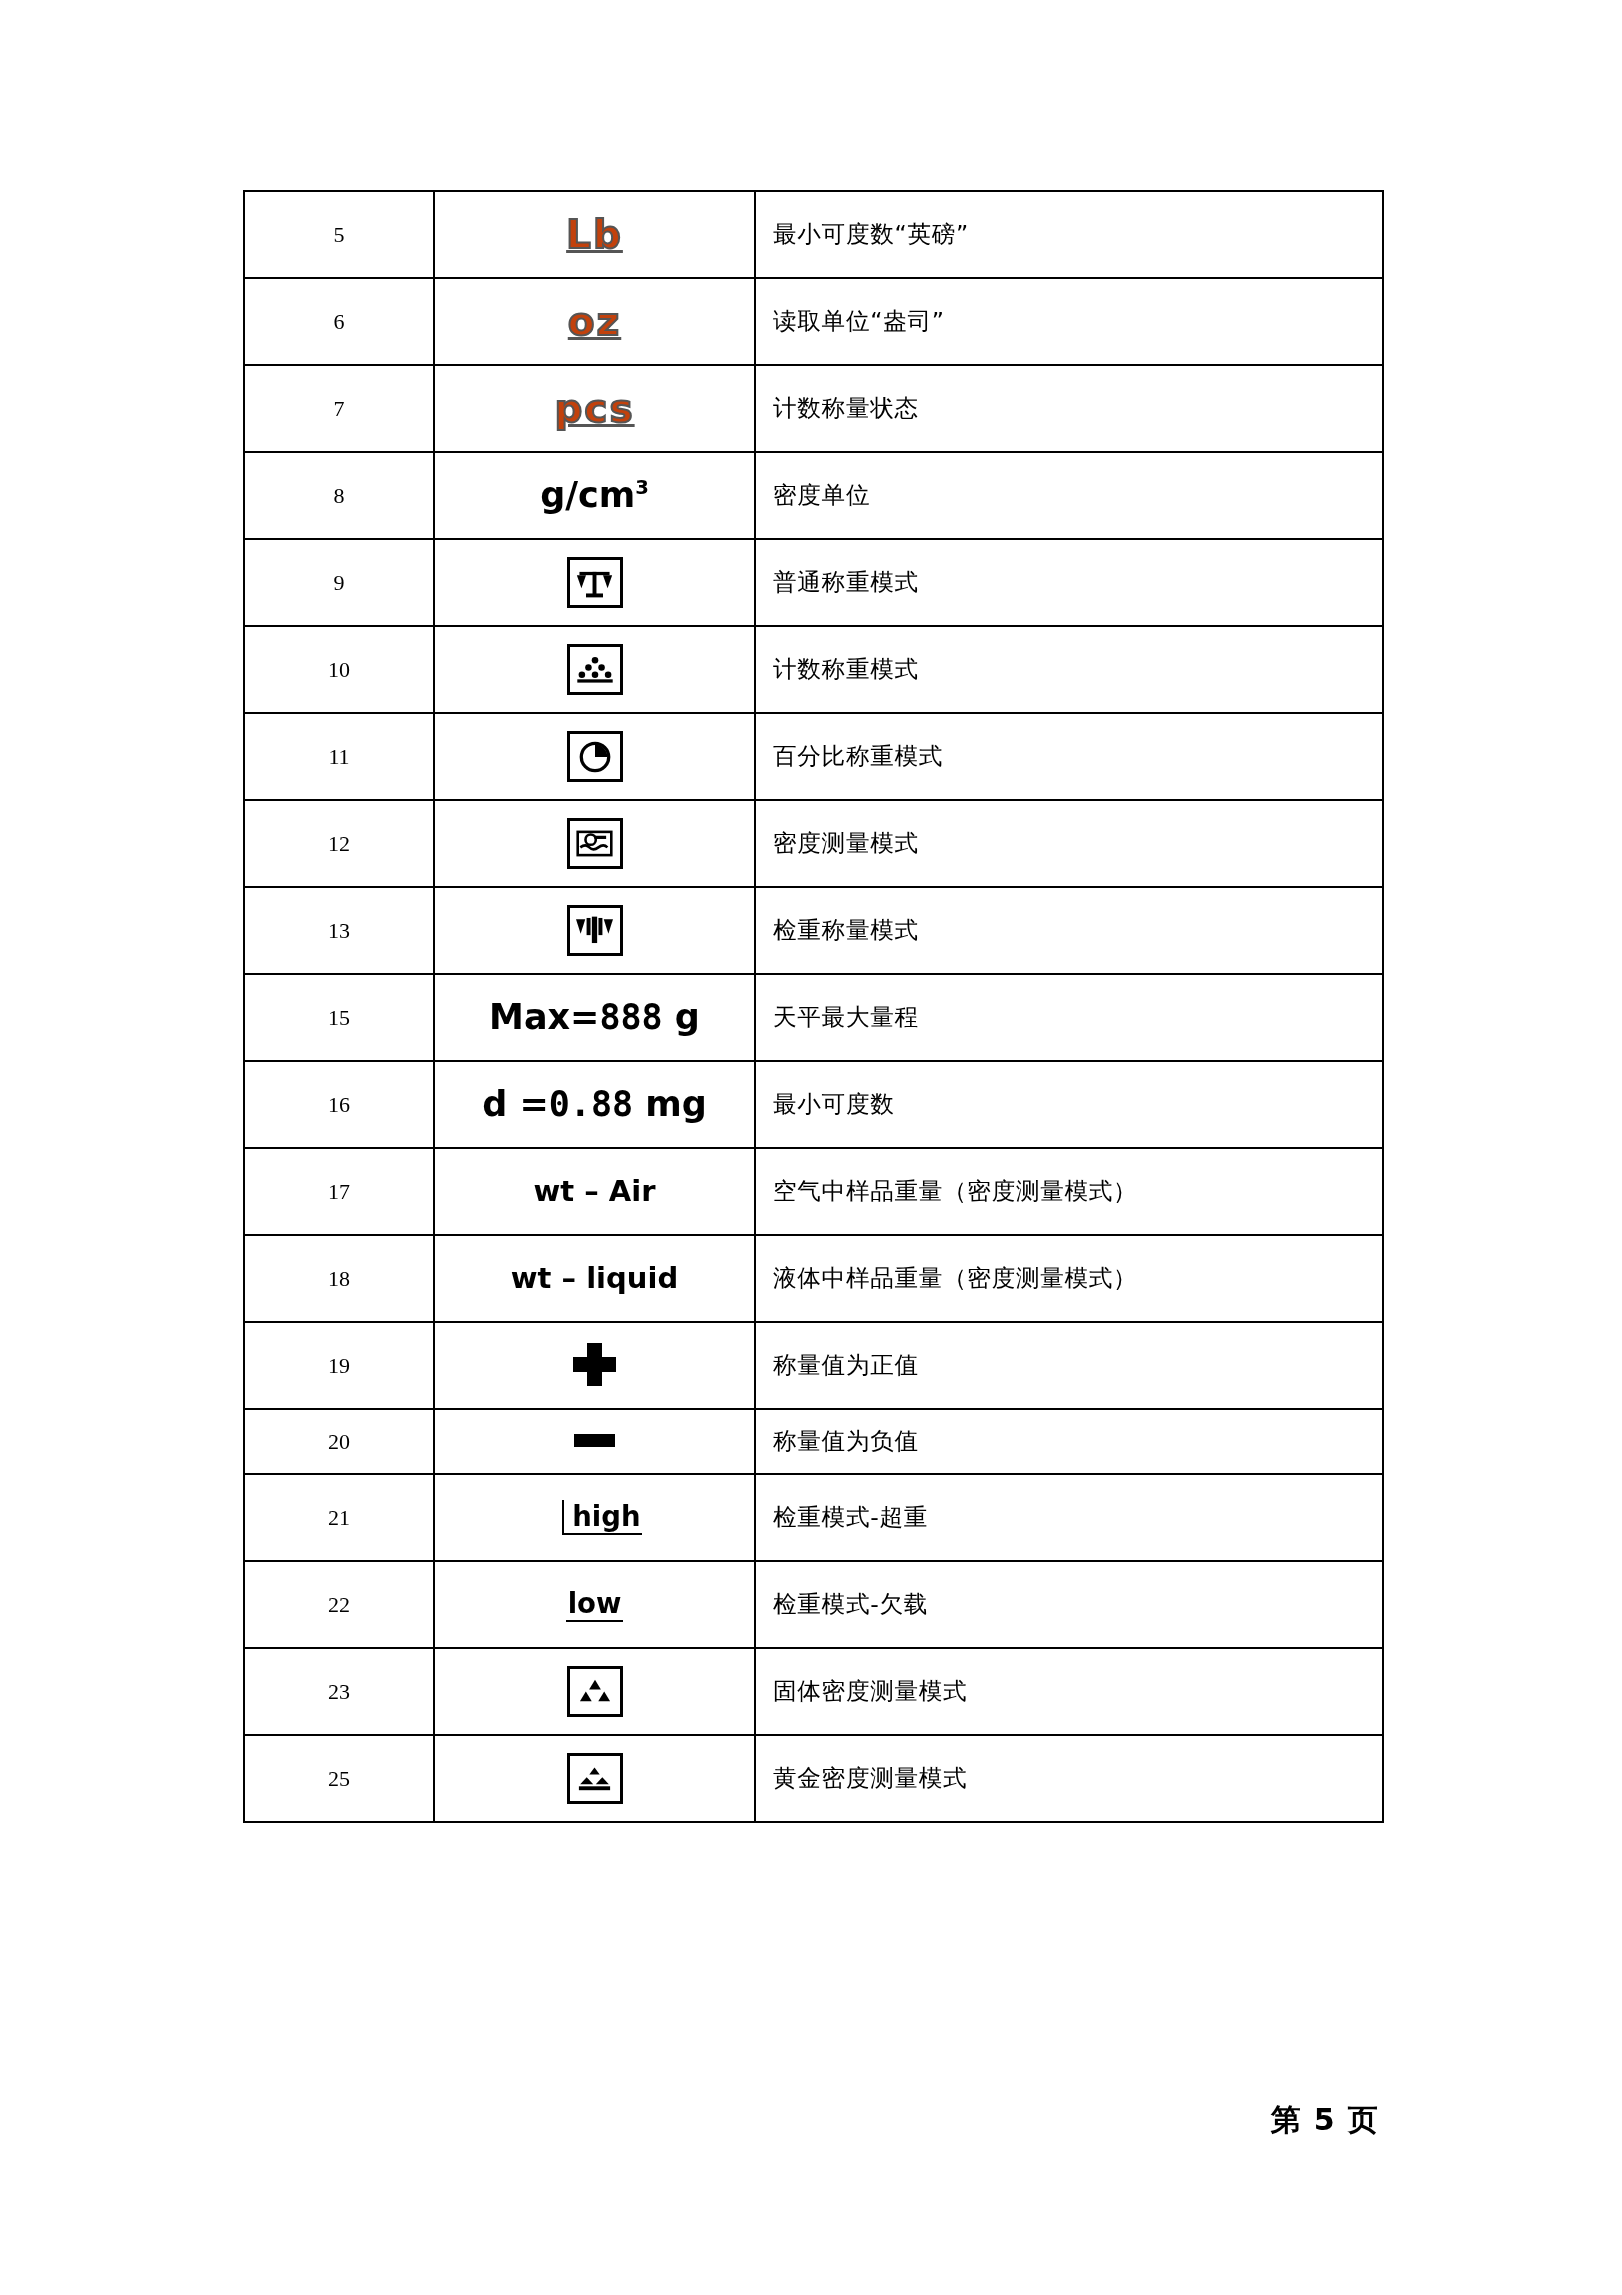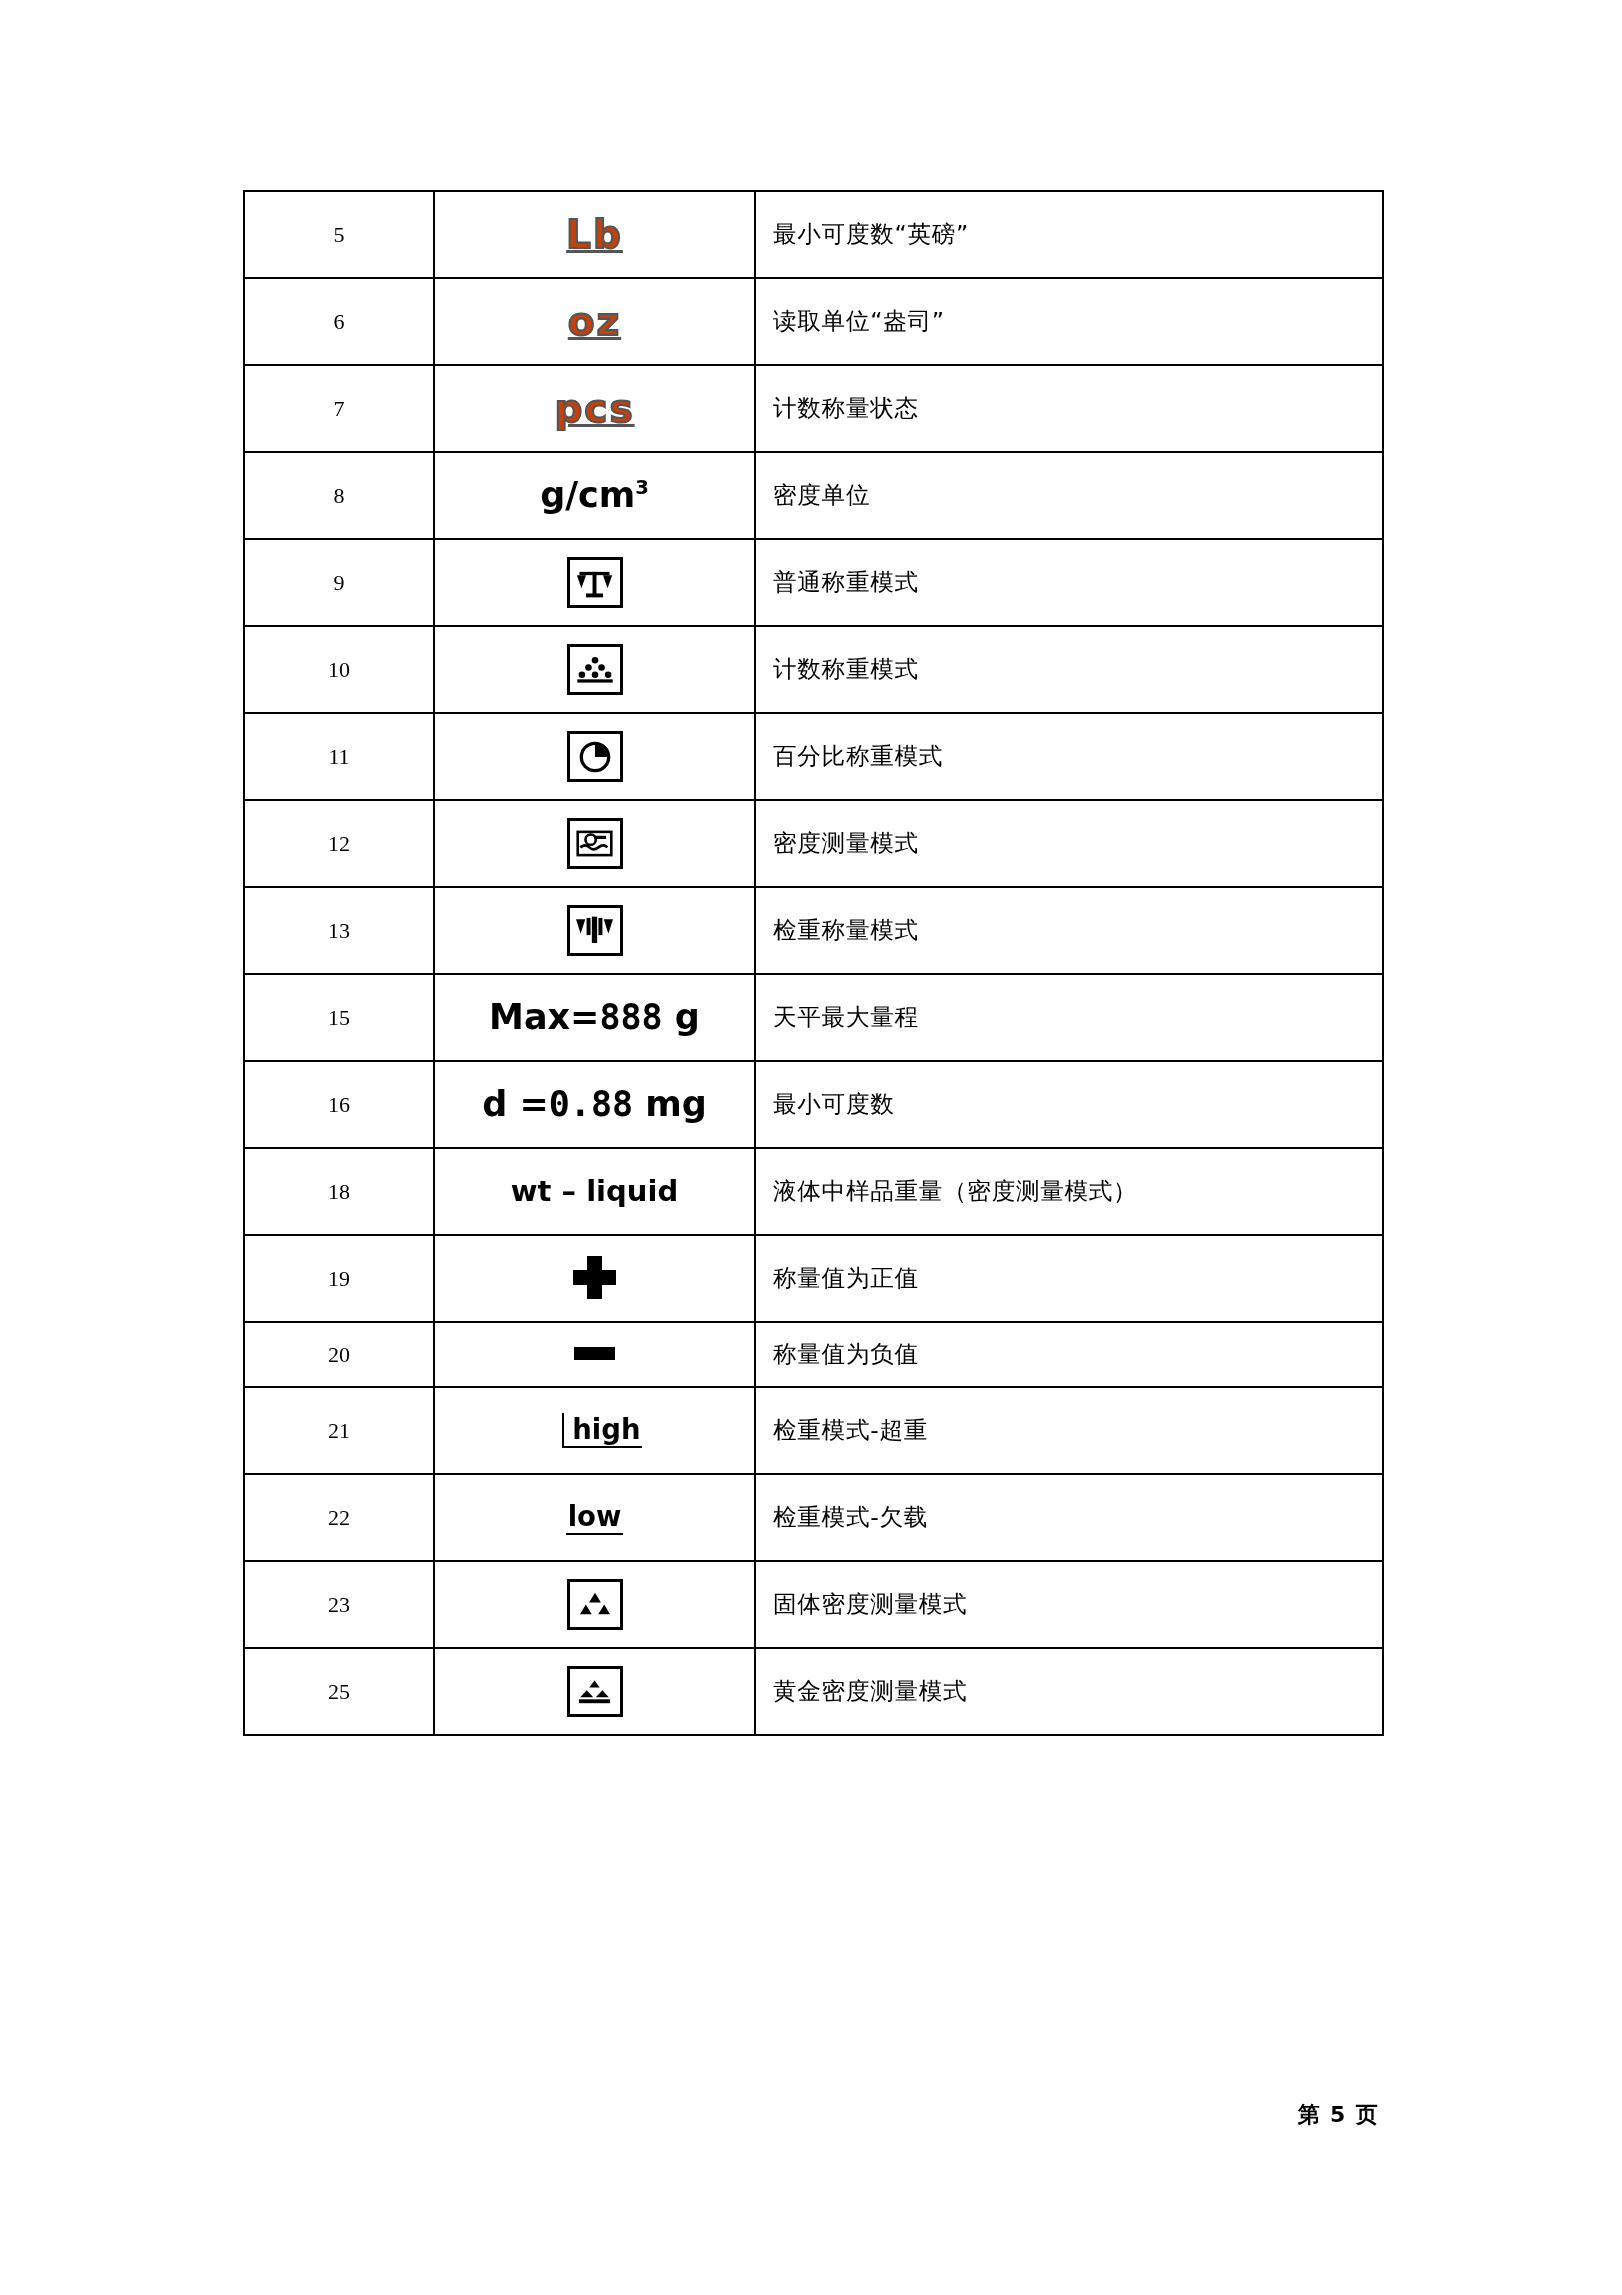--- a/index.html
+++ b/index.html
@@ -137,21 +137,21 @@
     padding: 0 1.3px 1.3px 1.3px;
     display: inline-block;
   }
   .underline-word.with-bar { border-left: 2.6px solid #000; padding-left: 8px; margin-left: 15px; }
 
   .footer {
     position: absolute;
     right: 243px;
     top: 2100px;
     font-family: "DejaVu Sans", sans-serif;
-    font-size: 22px;
+    font-size: 30px;
     letter-spacing: 1.3px;
     font-weight: 600;
   }
 </style>
 </head>
 <body>
 
 <div class="page">
   <div class="content">
     <table class="symbol-table">
@@ -282,20 +282,27 @@
         </tr>
 
         <tr class="row-tall">
           <td class="cell-num">16</td>
           <td class="cell-sym">
             <span class="sym solid-text">d =<span class="seg">0.88</span> mg</span>
           </td>
           <td class="cell-desc">最小可度数</td>
         </tr>
 
+        <tr class="row-tall">
+          <td class="cell-num">17</td>
+          <td class="cell-sym">
+            <span class="sym solid-text small">wt – Air</span>
+          </td>
+          <td class="cell-desc">空气中样品重量（密度测量模式）</td>
+        </tr>
 
         <tr class="row-tall">
           <td class="cell-num">18</td>
           <td class="cell-sym">
             <span class="sym solid-text small">wt – liquid</span>
           </td>
           <td class="cell-desc">液体中样品重量（密度测量模式）</td>
         </tr>
 
         <tr class="row-tall">

